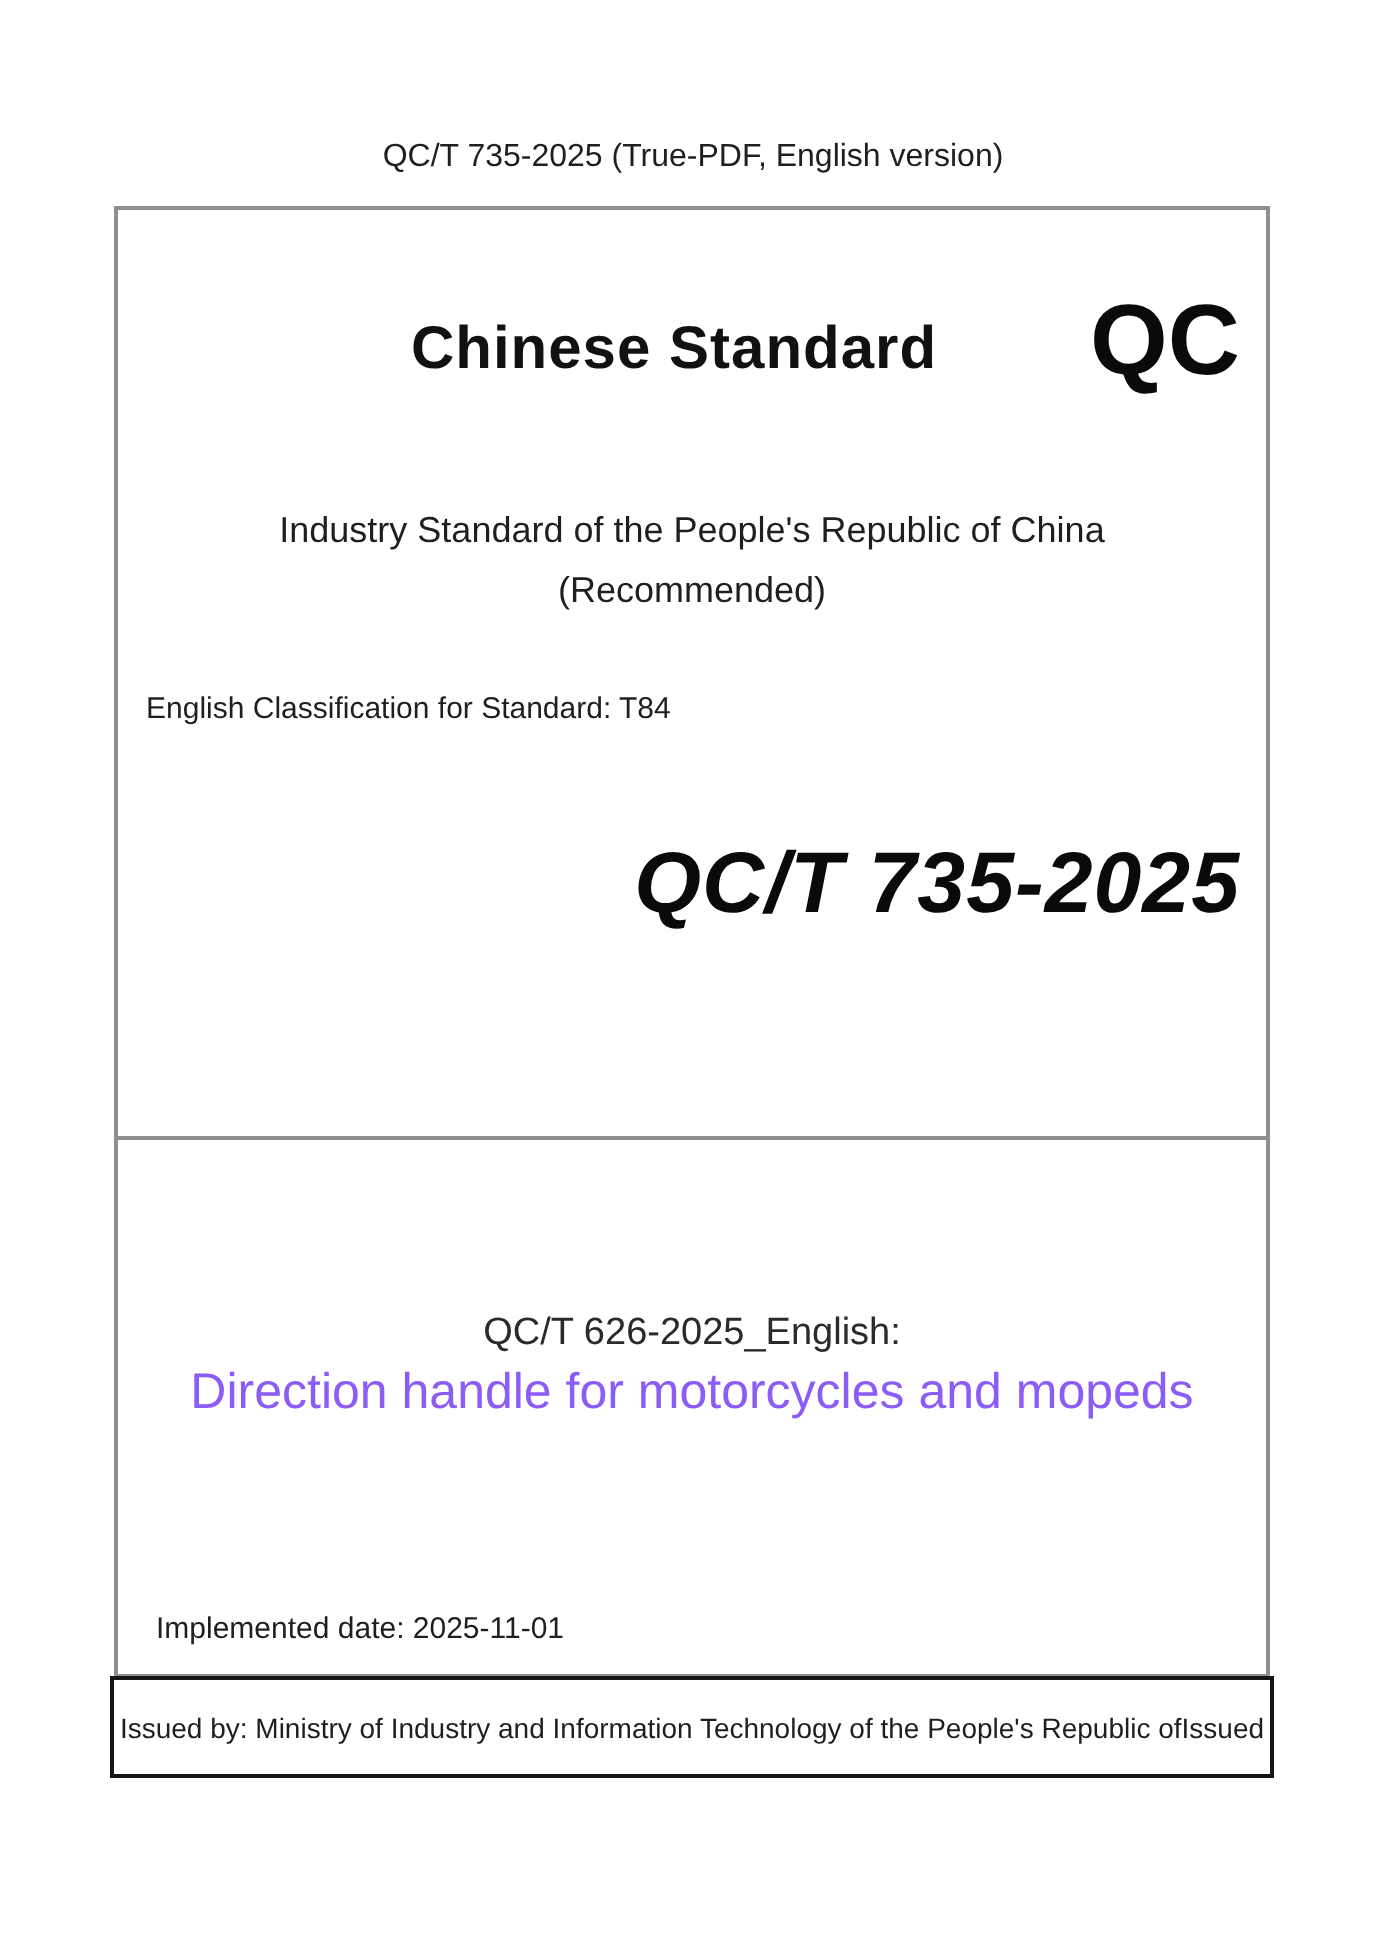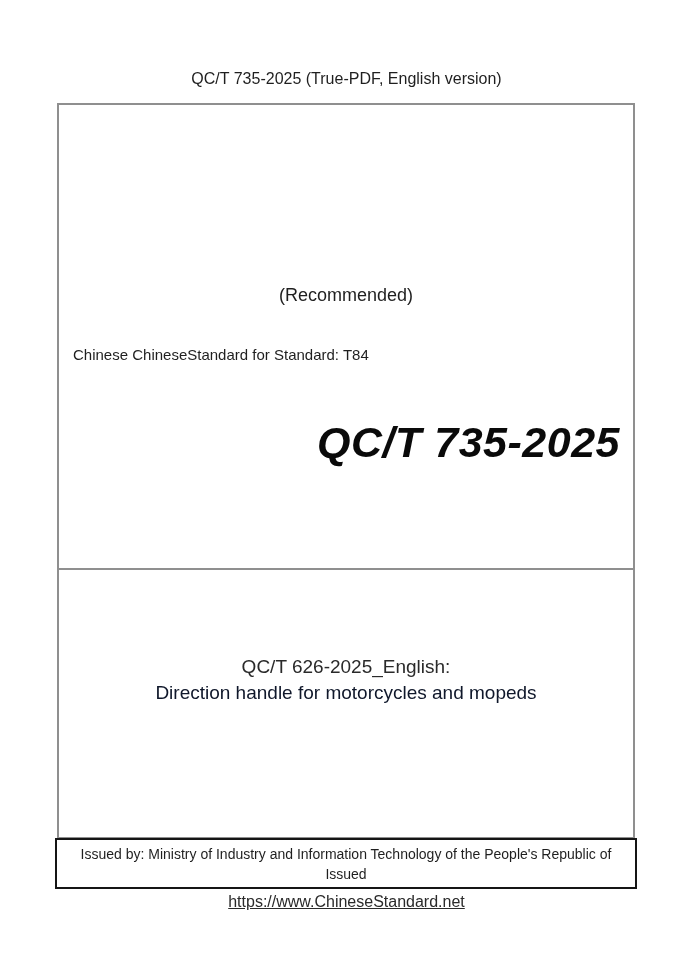--- a/index.html
+++ b/index.html
@@ -87,37 +87,37 @@
     position: absolute;
     top: 551px; left: 0; right: 0;
     text-align: center;
     font-size: 19px;
     color: #2a2a2a;
   }
   .eng-title-2 {
     position: absolute;
     top: 577px; left: 0; right: 0;
     text-align: center;
-    font-size: 19px;
-    color: #0f172a;
+    font-size: 25px;
+    color: #8b5cf6;
   }
   .dates-row {
     position: absolute;
     top: 701px; left: 19px; right: 13px;
     display: flex;
     justify-content: space-between;
     font-size: 15px;
   }
   .issued-box {
     position: absolute;
     left: 55px; top: 838px;
     width: 582px; height: 51px;
     border: 2.5px solid #151515;
     display: flex;
-    flex-direction: column;
+    flex-direction: row;
     justify-content: center;
     align-items: center;
     text-align: center;
     font-size: 14px;
     line-height: 20px;
     background: #ffffff;
   }
   .footer-link-row {
     position: absolute;
     top: 893px; left: 0; right: 0;
@@ -132,43 +132,44 @@
 </style>
 </head>
 <body>
 
 <div class="page">
 
   <div class="header-title">QC/T 735-2025 (True-PDF, English version)</div>
 
   <div class="outer-box">
 
+    <div class="brand-title">Chinese Standard</div>
 
+    <div class="qc-logo">QC</div>
 
+    <div class="std-type-1">Industry Standard of the People's Republic of China</div>
 
     <div class="std-type-2">(Recommended)</div>
 
-    <div class="classification">Chinese ChineseStandard for Standard: T84</div>
+    <div class="classification">English Classification for Standard: T84</div>
 
     <div class="std-code">QC/T 735-2025</div>
 
 
     <div class="divider"></div>
 
     <div class="eng-title-1">QC/T 626-2025_English:</div>
 
     <div class="eng-title-2">Direction handle for motorcycles and mopeds</div>
 
     <div class="dates-row">
+      <span>Implemented date: 2025-11-01</span>
     </div>
 
   </div>
 
   <div class="issued-box">
     <div>Issued by: Ministry of Industry and Information Technology of the People's Republic of</div>
     <div>Issued</div>
   </div>
 
-  <div class="footer-link-row">
-    <a class="footer-link">https://www.ChineseStandard.net</a>
-  </div>
 
 </div>
 
 </body></html>

